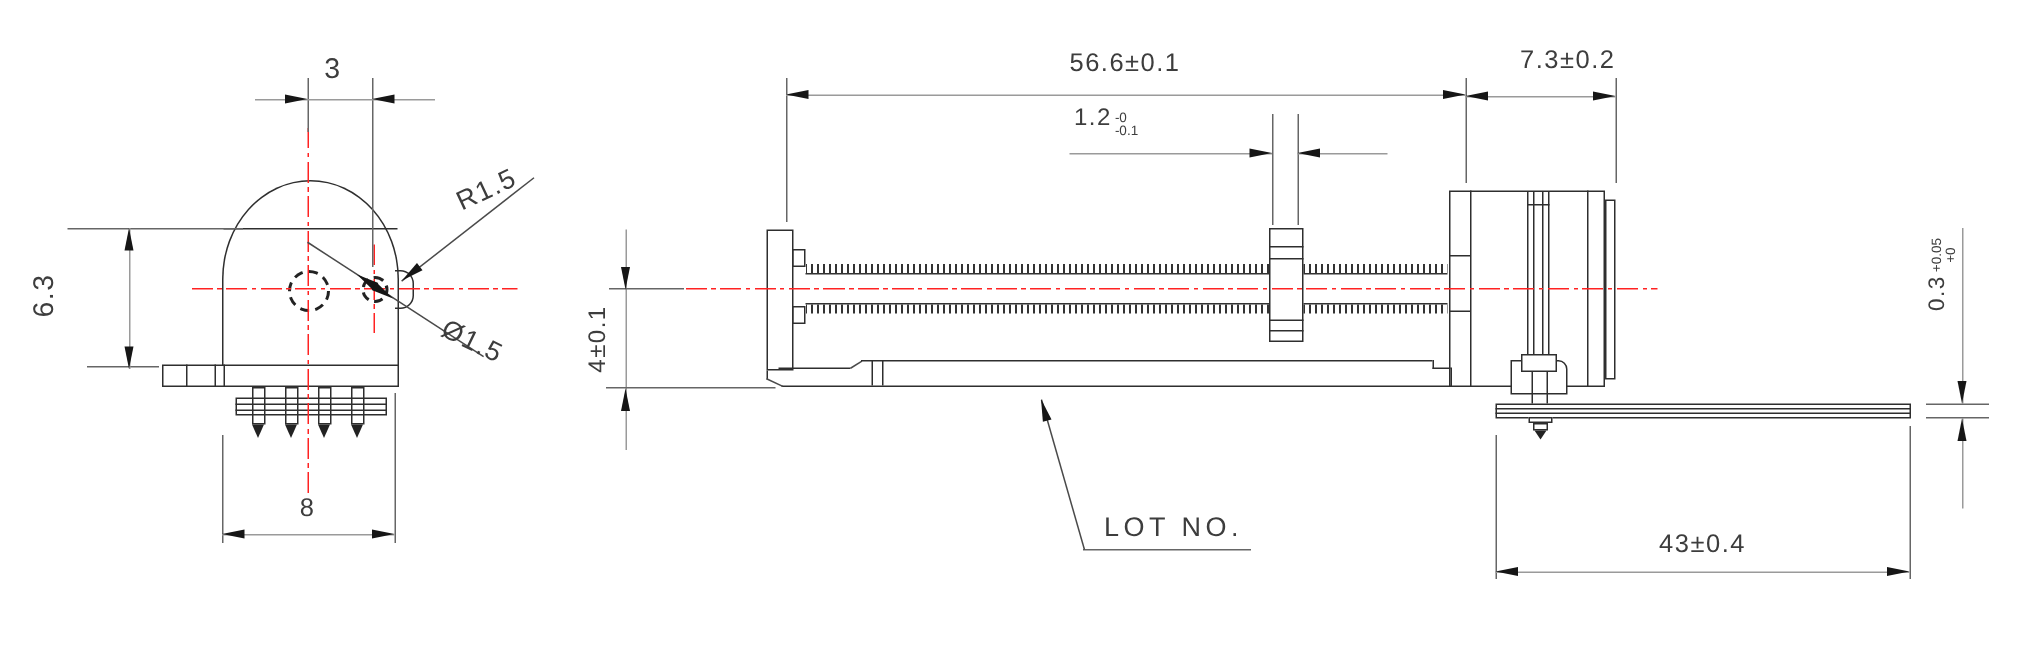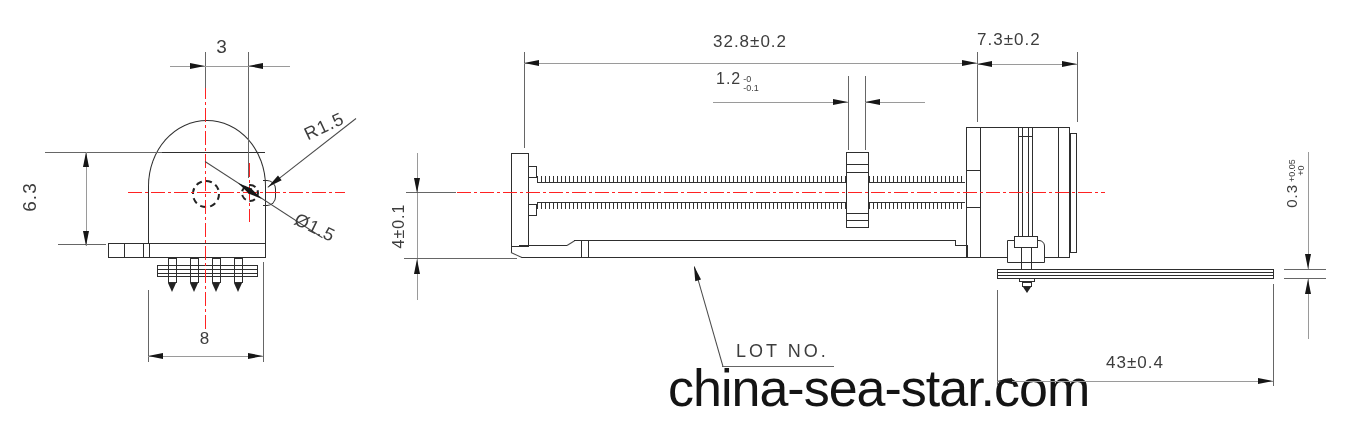--- a/index.html
+++ b/index.html
@@ -23,21 +23,20 @@
   .teethb{position:absolute;background:repeating-linear-gradient(90deg,#333 0 1px,transparent 1px 4px);border-top:1px solid #333;box-sizing:border-box;}
   .tol{display:inline-flex;flex-direction:column;font-size:9px;line-height:9px;vertical-align:2px;margin-left:2px;letter-spacing:0;}
   .dash-circle{position:absolute;border:2px dashed #222;border-radius:50%;box-sizing:border-box;}
   #wm{position:absolute;color:#141414;font-size:52px;letter-spacing:-1px;white-space:nowrap;}
 </style>
 </head>
 <body>
 
 <div id="canvas">
 
-  <div id="wm" style="left:668px;top:358px;">china-sea-star.com</div>
 
   <div class="obox" style="left:148px;top:120px;width:118px;height:124px;border-radius:59px 59px 0 0 / 66px 66px 0 0;border-bottom:none;"></div>
   <div class="ln" style="left:149px;top:152px;width:116px;height:1px;"></div>
   <div class="obox" style="left:263px;top:180px;width:13px;height:26px;border-left:none;border-radius:0 9px 9px 0;"></div>
   <div class="dash-circle" style="left:192px;top:180px;width:28px;height:28px;"></div>
   <div class="dash-circle" style="left:241px;top:184px;width:18px;height:18px;"></div>
   <div class="obox" style="left:108px;top:243px;width:158px;height:15px;"></div>
   <div class="ln" style="left:124px;top:243px;width:1px;height:15px;"></div>
   <div class="ln" style="left:143px;top:243px;width:1px;height:15px;"></div>
   <div class="ln" style="left:149px;top:243px;width:1px;height:15px;"></div>
@@ -129,27 +128,27 @@
   <div class="dl" style="left:148px;top:356px;width:115px;height:1px;"></div>
   <div class="ah l" style="left:148px;top:353px;"></div>
   <div class="ah r" style="left:248px;top:353px;"></div>
   <div class="txt" style="left:185px;top:329px;width:40px;text-align:center;font-size:17px;">8</div>
 
   <div class="xl" style="left:524px;top:52px;width:1px;height:96px;"></div>
   <div class="xl" style="left:977px;top:52px;width:1px;height:70px;"></div>
   <div class="dl" style="left:524px;top:63px;width:453px;height:1px;"></div>
   <div class="ah l" style="left:524px;top:60px;"></div>
   <div class="ah r" style="left:962px;top:60px;"></div>
-  <div class="txt" style="left:690px;top:32px;width:120px;text-align:center;font-size:17px;">32.8±0.2</div>
+  <div class="txt" style="left:690px;top:32px;width:120px;text-align:center;font-size:17px;">56.6±0.1</div>
 
   <div class="xl" style="left:1077px;top:52px;width:1px;height:70px;"></div>
   <div class="dl" style="left:977px;top:64px;width:100px;height:1px;"></div>
   <div class="ah l" style="left:977px;top:61px;"></div>
   <div class="ah r" style="left:1062px;top:61px;"></div>
-  <div class="txt" style="left:977px;top:30px;width:100px;text-align:left;font-size:17px;">7.3±0.2</div>
+  <div class="txt" style="left:977px;top:30px;width:100px;text-align:right;font-size:17px;">7.3±0.2</div>
 
   <div class="xl" style="left:848px;top:76px;width:1px;height:74px;"></div>
   <div class="xl" style="left:865px;top:76px;width:1px;height:74px;"></div>
   <div class="dl" style="left:713px;top:102px;width:135px;height:1px;"></div>
   <div class="dl" style="left:865px;top:102px;width:60px;height:1px;"></div>
   <div class="ah r" style="left:833px;top:99px;"></div>
   <div class="ah l" style="left:865px;top:99px;"></div>
   <div class="txt" style="left:716px;top:70px;font-size:16px;"><span>1.2</span><span class="tol">
         <span>-0</span>
         <span>-0.1</span>

